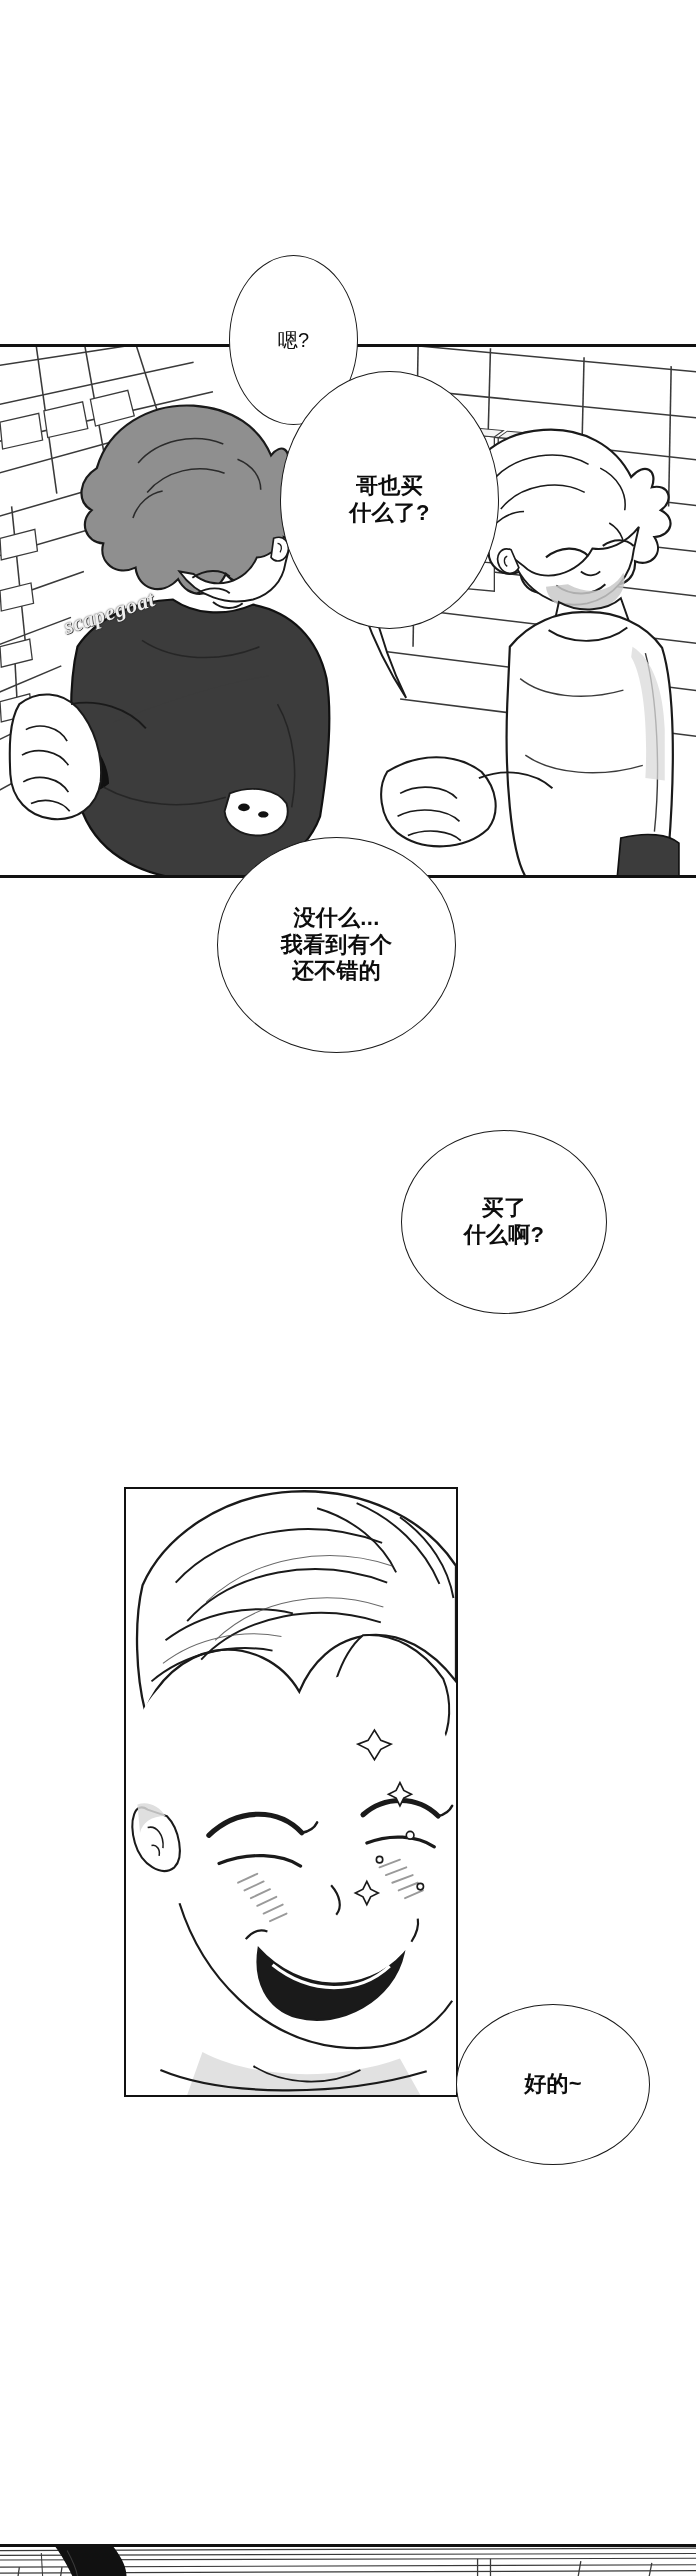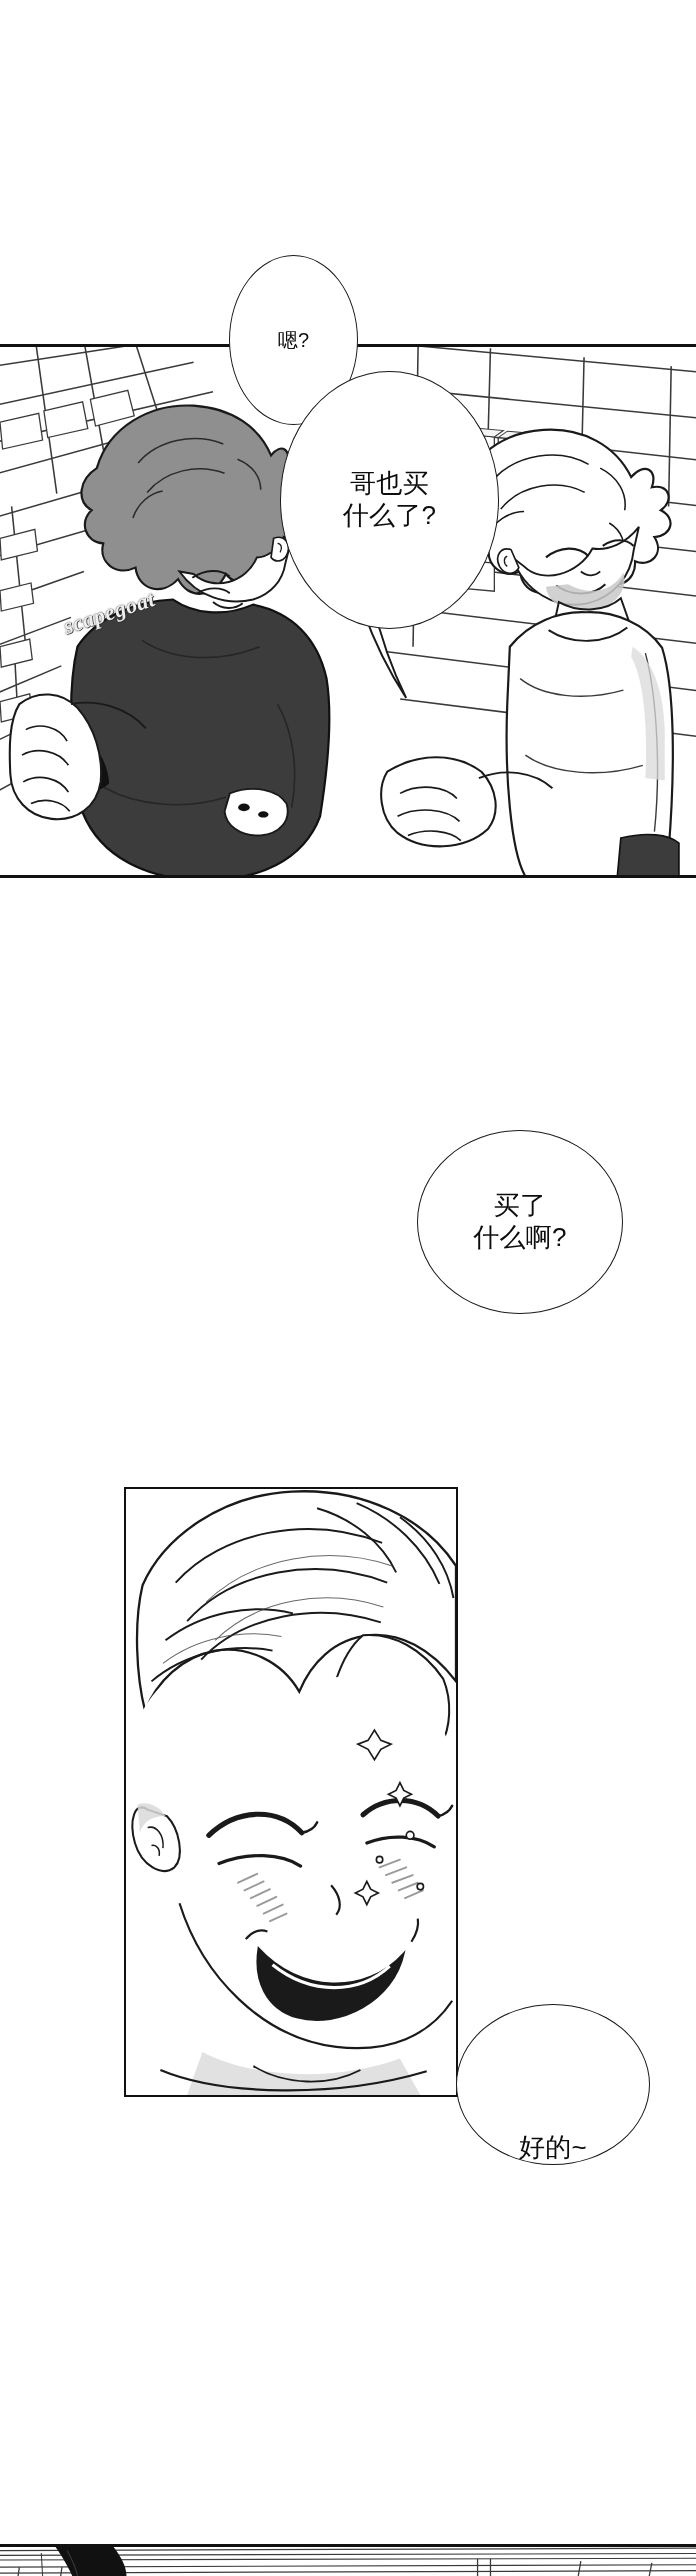--- a/index.html
+++ b/index.html
@@ -48,21 +48,21 @@
     letter-spacing:0.3px;
     padding:0 3.9px;
   }
   
   .tail{
     position:absolute;
     z-index:39;
   }
   .tail svg{display:block;overflow:visible;}
   .t-md .btext{font-size:20px;}
-  .t-lg .btext{font-size:26px;}
+  .t-lg .btext{font-size:22px;font-weight:bold;}
 </style>
 </head>
 <body>
 
 <div id="page">
 
   <div class="panel full-bleed" style="left:0px; top:344px; width:697px; height:534px; border-top-width:3.2px; border-bottom-width:3.9px;">
     <div class="panel-art">
       <svg viewBox="0 0 1080 828" preserveAspectRatio="none" xmlns="http://www.w3.org/2000/svg">
         <defs>
@@ -433,26 +433,31 @@
     <svg width="71" height="103" viewBox="0 0 110 160" xmlns="http://www.w3.org/2000/svg">
       <path d="M18,4 C30,56 46,104 70,152 C44,112 20,64 4,18 Z" fill="#ffffff" stroke="#1a1a1a" stroke-width="3"></path>
     </svg>
   </div>
 
   <div class="bubble t-lg" style="left:280px; top:371px; width:219px; height:258px;">
     <div class="btext">哥也买
 什么了?</div>
   </div>
 
-
-  <div class="bubble t-lg" style="left:417px; top:1130px; width:206px; height:184px;">
+  <div class="bubble t-lg" style="left:217px; top:837px; width:239px; height:216px;">
+    <div class="btext">没什么...
+我看到有个
+还不错的</div>
+  </div>
+
+  <div class="bubble t-lg" style="left:401px; top:1130px; width:206px; height:184px;">
     <div class="btext">买了
 什么啊?</div>
   </div>
 
 
-  <div class="bubble t-lg" style="left:456px; top:2004px; width:194px; height:161px;align-items:flex-end;">
+  <div class="bubble t-lg" style="left:456px; top:2004px; width:194px; height:161px;">
     <div class="btext">好的~</div>
   </div>
 
 
 </div>
 
 
 </body></html>

